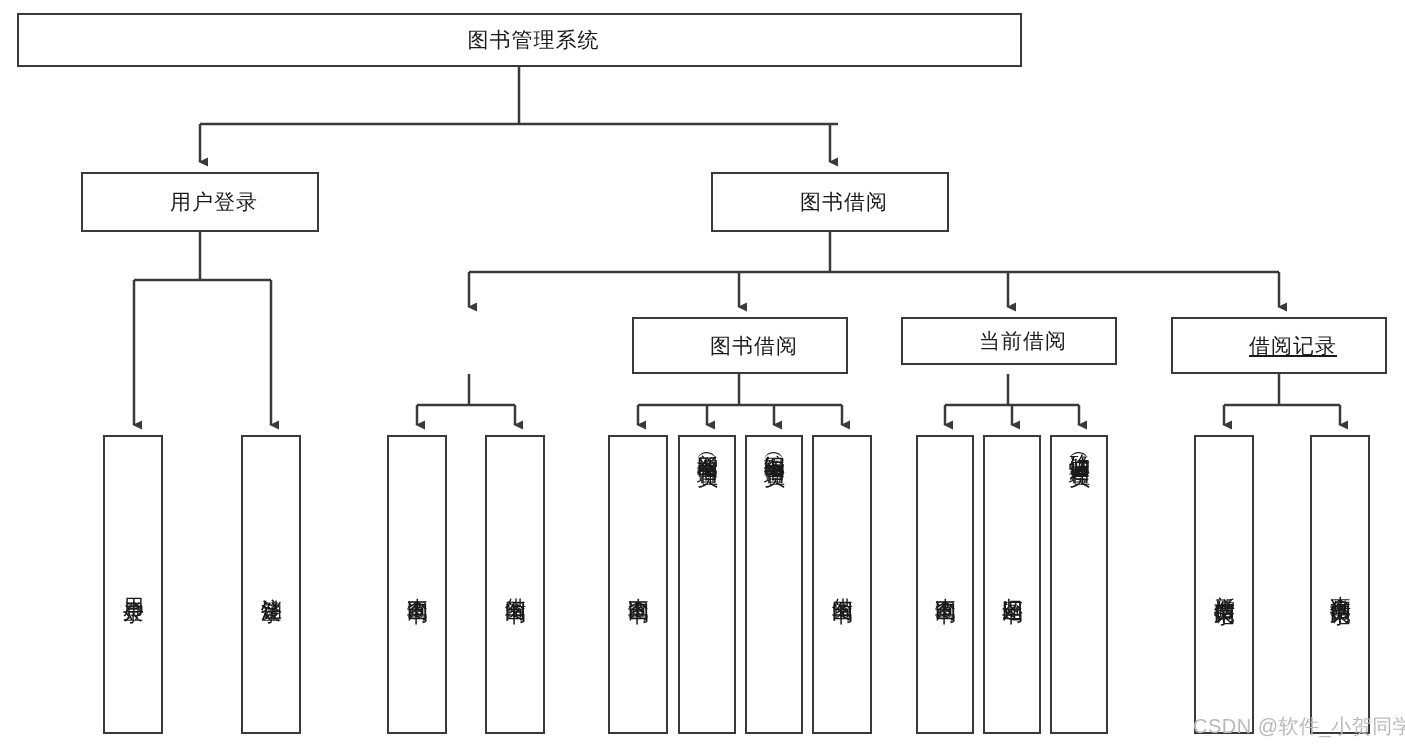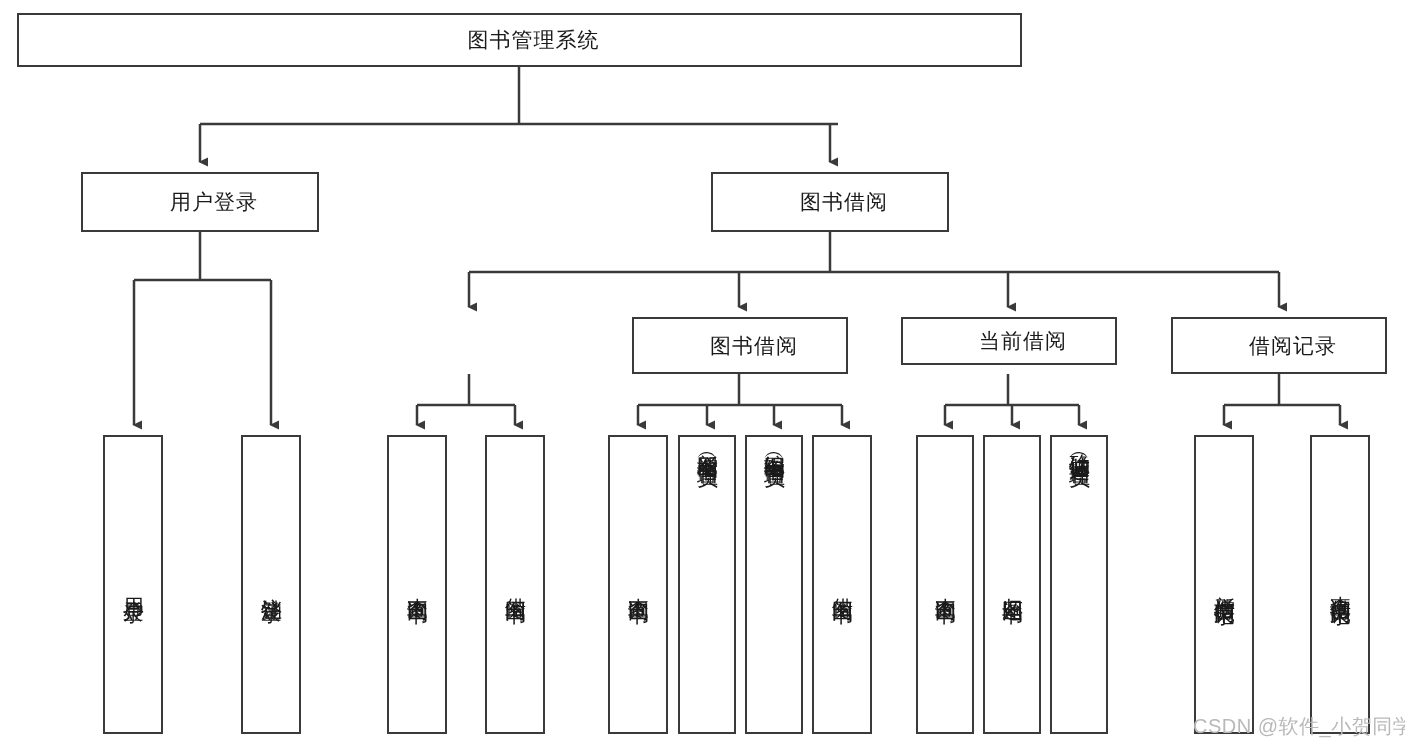--- a/index.html
+++ b/index.html
@@ -130,21 +130,21 @@
   <div class="node horizontal" id="node-l2-1" style="left: 711px; top: 172px; width: 238px; height: 60px;">
     <span>图书借阅</span>
   </div>
 
   <div class="node horizontal" id="node-l3-1" style="left: 632px; top: 317px; width: 216px; height: 57px;">
     <span>图书借阅</span>
   </div>
   <div class="node horizontal" id="node-l3-2" style="left: 901px; top: 317px; width: 216px; height: 48px;">
     <span>当前借阅</span>
   </div>
-  <div class="node horizontal" id="node-l3-3" style="left: 1171px; top: 317px; width: 216px; height: 57px;">
+  <div class="node horizontal" id="node-l3-3" style="left: 1171px; top: 317px; width: 216px; height: 57px; text-decoration: underline;">
     <span>借阅记录</span>
   </div>
 
   <div class="node leaf center-v" id="leaf-0" style="left: 103px; top: 435px; width: 60px; height: 299px;">
     <span class="vtext">用户登录</span>
   </div>
   <div class="node leaf center-v" id="leaf-1" style="left: 241px; top: 435px; width: 60px; height: 299px;">
     <span class="vtext">注销登录</span>
   </div>
   <div class="node leaf center-v" id="leaf-2" style="left: 387px; top: 435px; width: 60px; height: 299px;">

